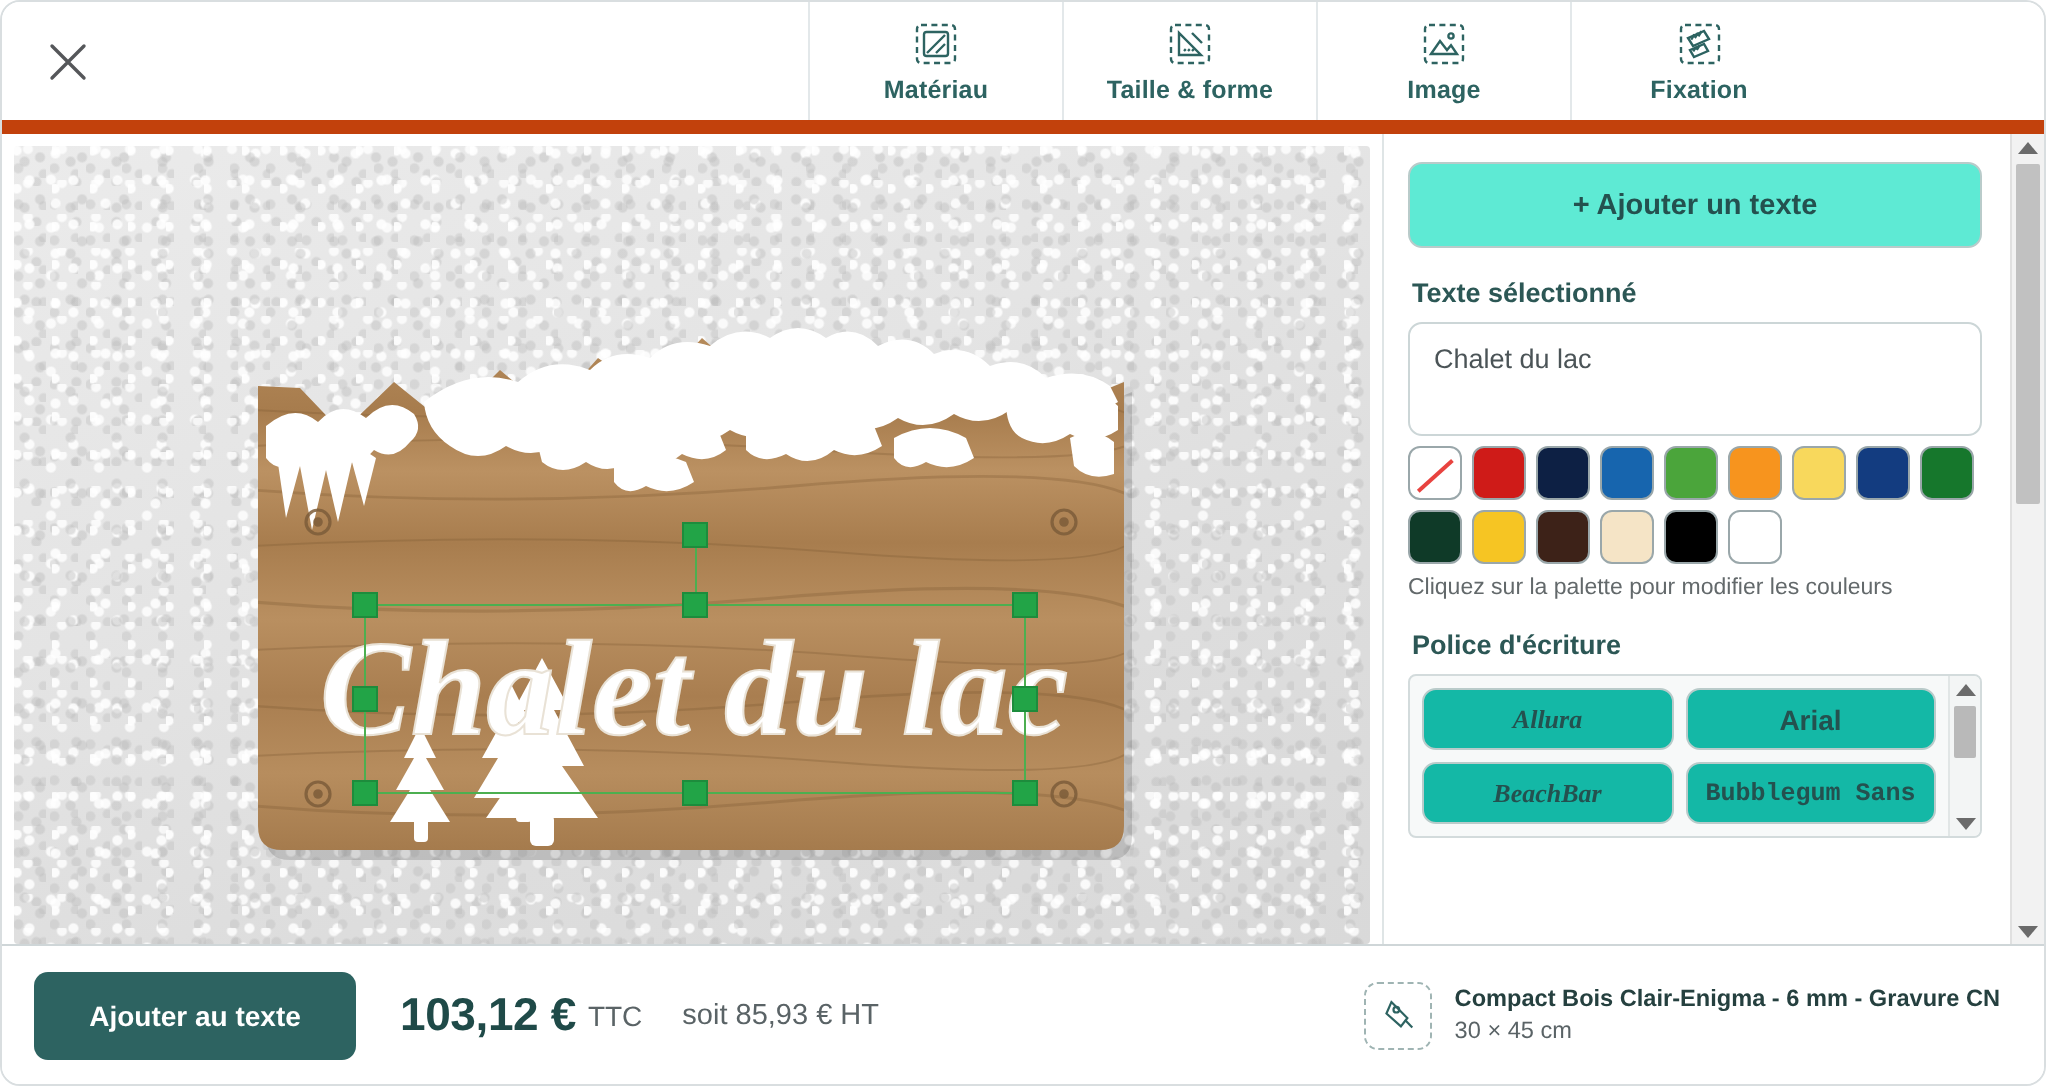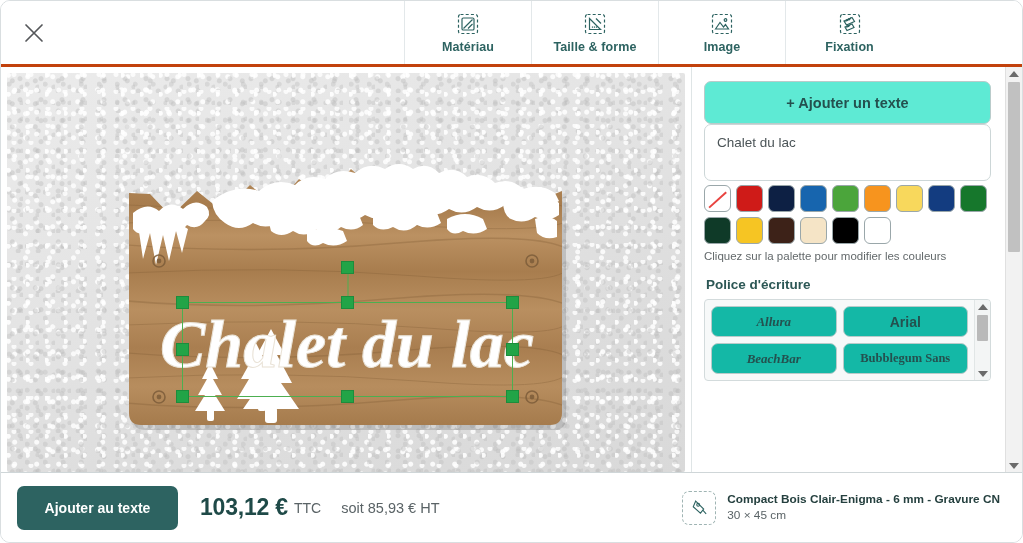--- a/index.html
+++ b/index.html
@@ -20,21 +20,21 @@
     border: 1px solid #d9dee0;
   }
 
   
   .header {
     height: 66px;
     flex: 0 0 66px;
     display: flex;
     align-items: stretch;
     background: #ffffff;
-    border-bottom: 3px solid #c2410c;
+    border-bottom: 7px solid #c2410c;
   }
   .close-zone {
     width: 404px;
     display: flex;
     align-items: center;
     padding-left: 18px;
     border-right: 1px solid #e3e8ea;
   }
   .close-btn {
     width: 30px; height: 30px;
@@ -241,21 +241,21 @@
     border-radius: 7px;
     background: #14b8a6;
     color: #24514f;
     display: flex; align-items: center; justify-content: center;
     font-size: 14px;
     cursor: pointer;
     white-space: nowrap;
   }
   .font-chip.script { font-family: "Liberation Serif", serif; font-style: italic; font-weight: 700; font-size: 13px; }
   .font-chip.bold { font-weight: 700; }
-  .font-chip.round { font-family: Liberation Serif, serif; font-weight: 700; font-size: 12.5px; }
+  .font-chip.round { font-family: Liberation Mono, monospace; font-weight: 700; font-size: 12.5px; }
 
   
   .sb {
     flex: 0 0 16px;
     background: #f2f2f2;
     border-left: 1px solid #e0e0e0;
     display: flex;
     flex-direction: column;
     align-items: center;
     position: relative;
@@ -544,20 +544,21 @@
 
       </div>
 
     </div>
 
     <div class="panel">
       <div class="panel-inner">
 
         <button class="add-text-btn">+ Ajouter un texte</button>
 
+        <div class="section-label">Texte sélectionné</div>
         <textarea class="text-area" style="">Chalet du lac</textarea>
 
 
         <div class="swatches">
           <div class="sw none"></div>
           <div class="sw" style="background:#cf1b18"></div>
           <div class="sw" style="background:#0d2044"></div>
           <div class="sw" style="background:#1765ae"></div>
           <div class="sw" style="background:#4ba53b"></div>
           <div class="sw" style="background:#f7941e"></div>

